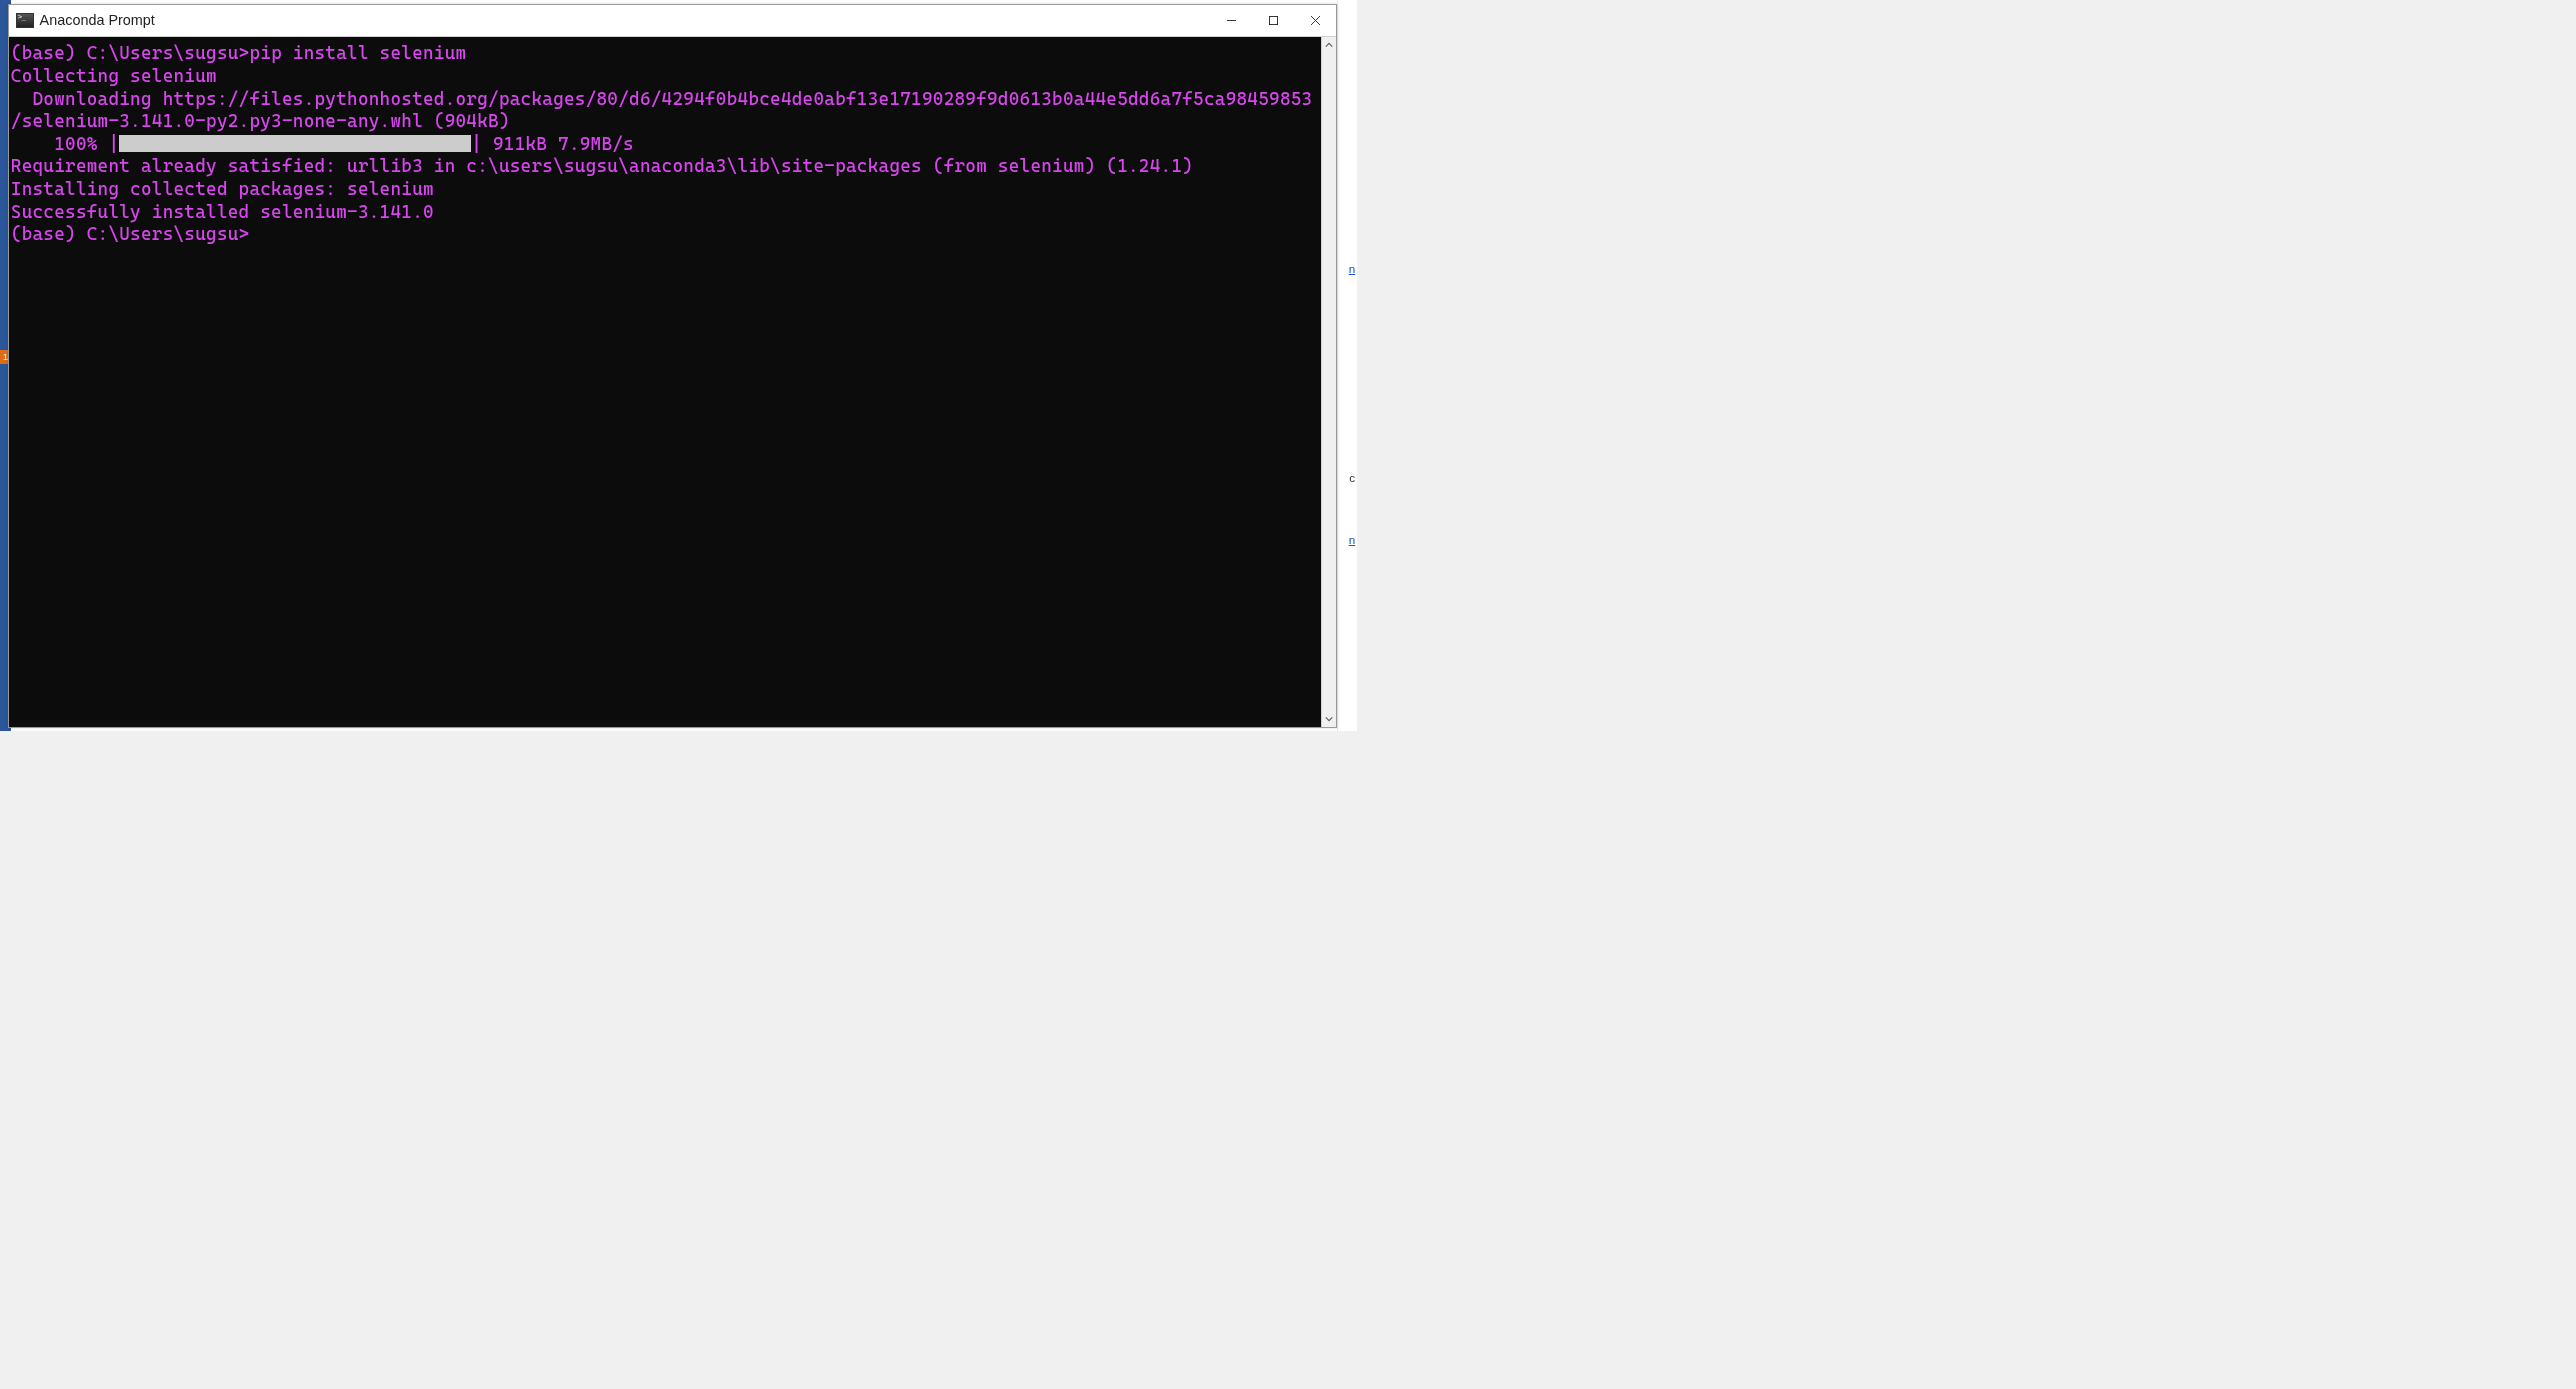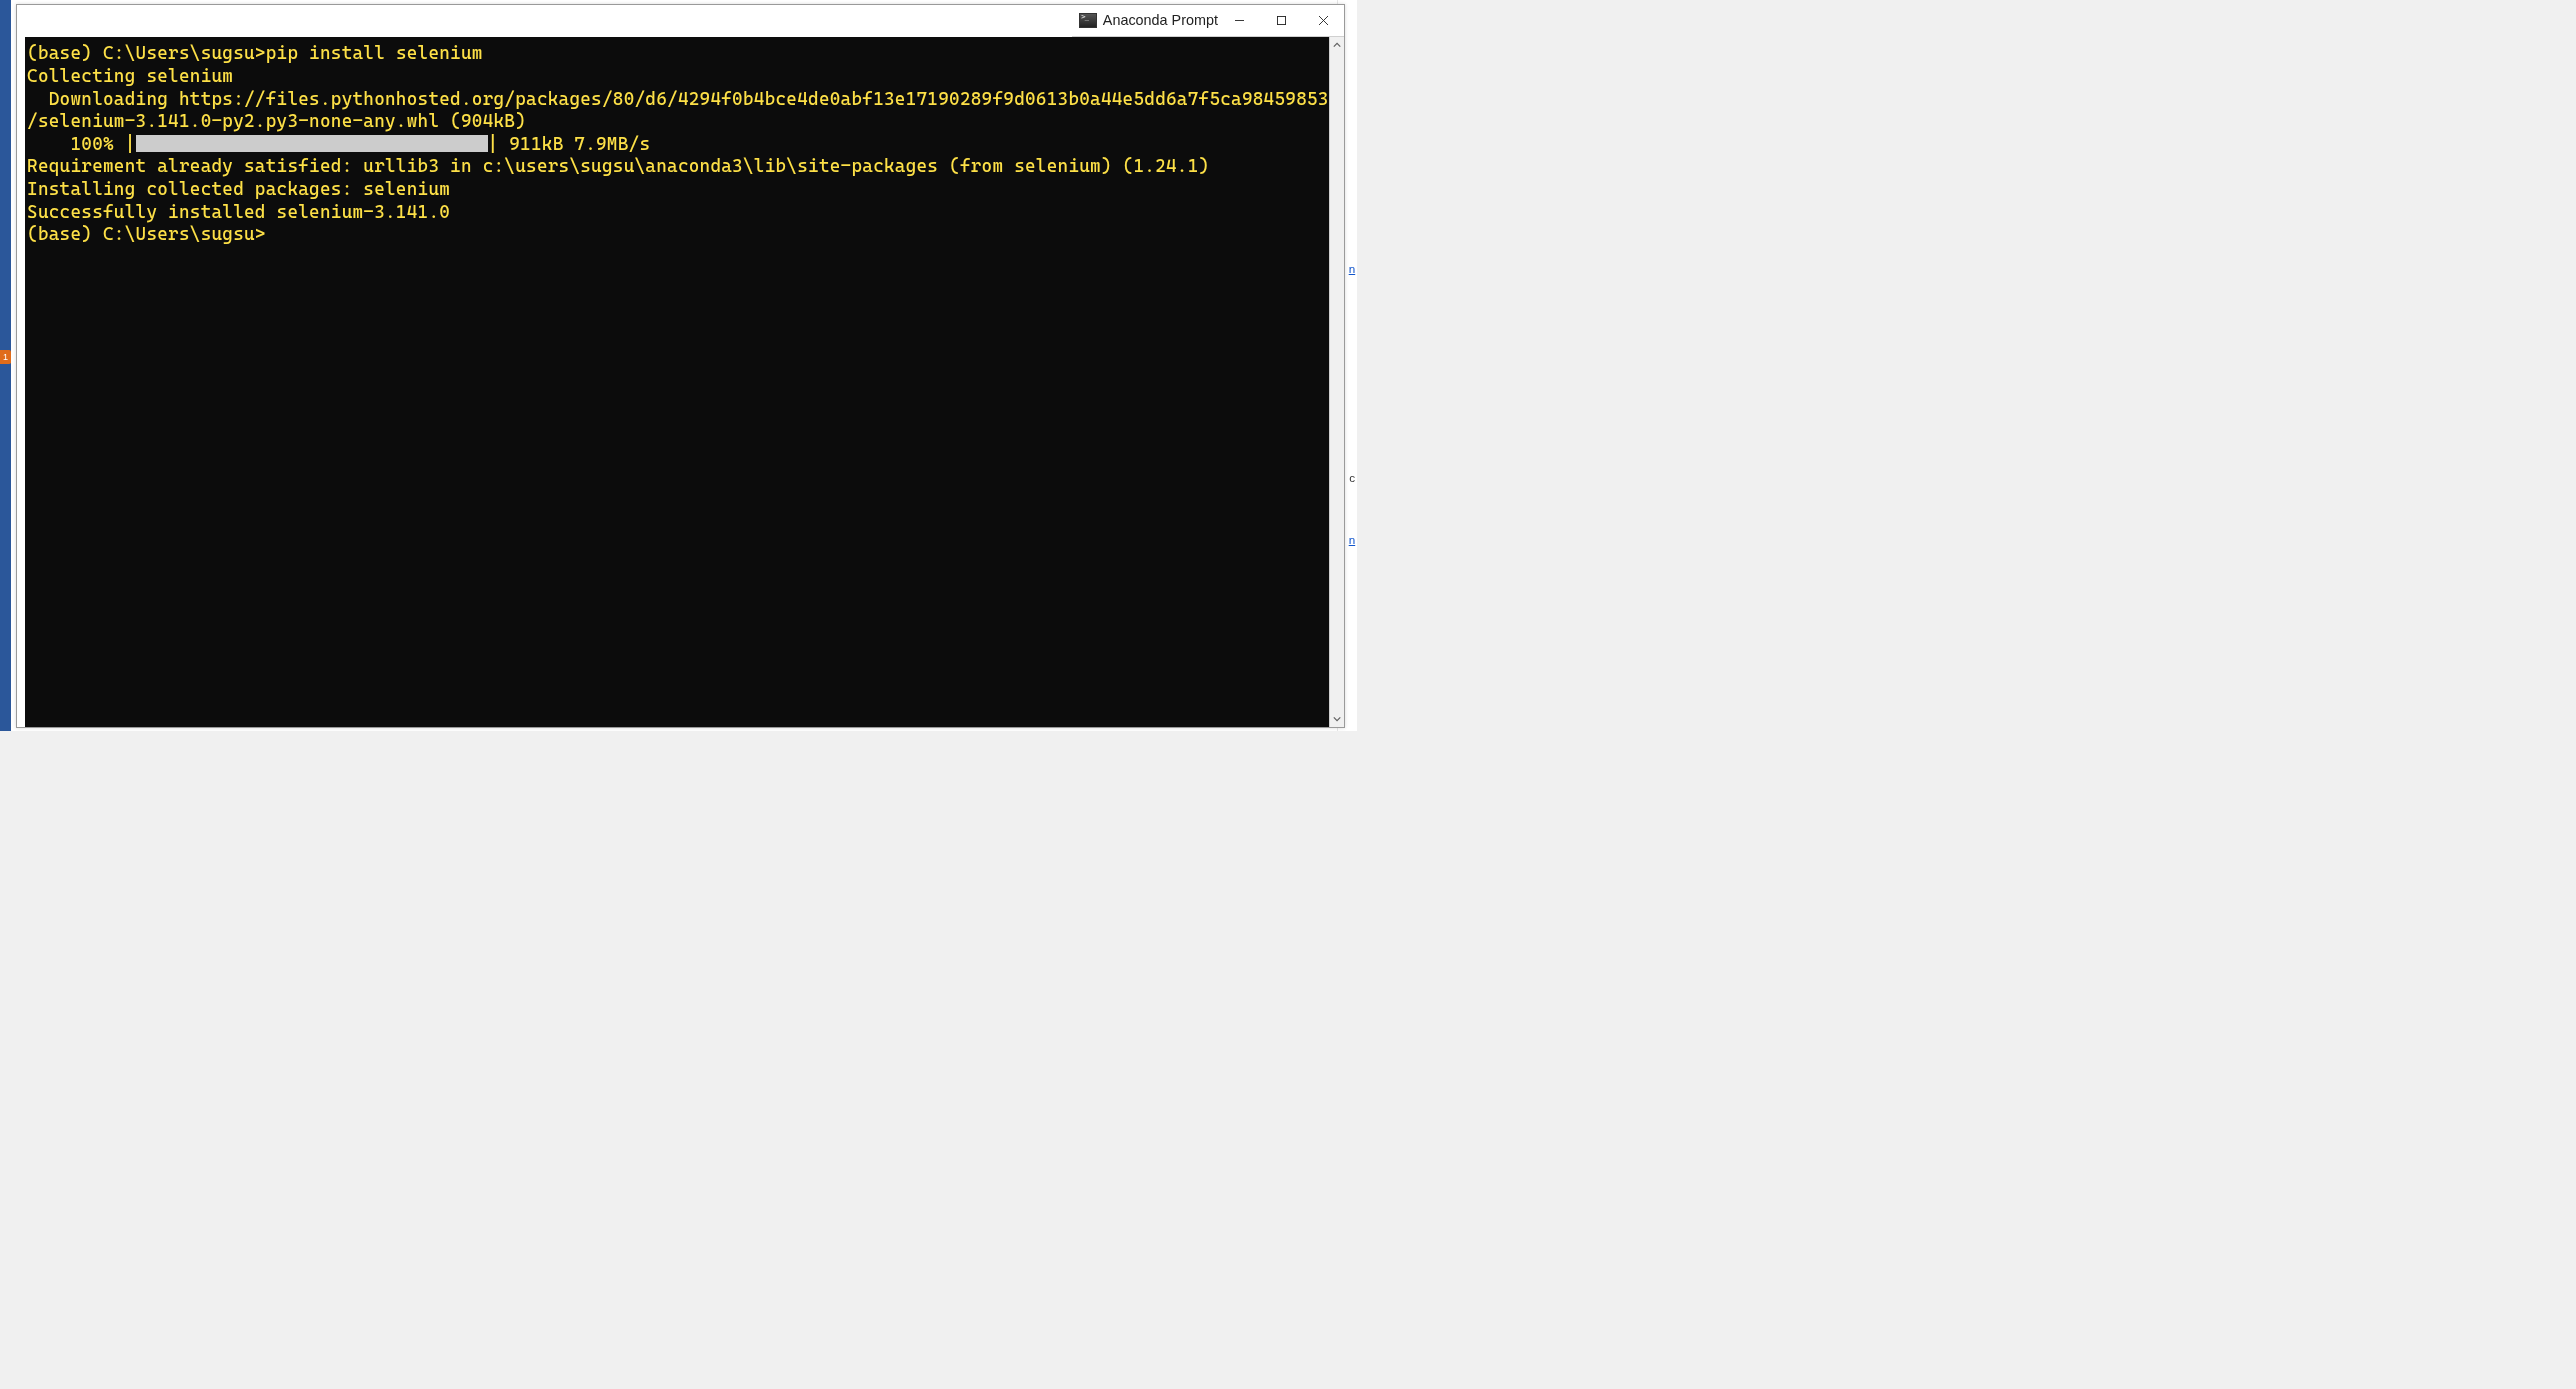--- a/index.html
+++ b/index.html
@@ -46,30 +46,29 @@
       right: 1.8px;
       color: #1155cc;
       font-size: 11.7px;
       text-decoration: underline;
       white-space: nowrap;
     }
 
     
     .window {
       position: absolute;
-      left: 16px;
+      left: 8px;
       top: 3.6px;
       width: 1329px;
       height: 724px;
       background: #ffffff;
       border: 0.9px solid #9a9a9a;
       display: flex;
       flex-direction: column;
       box-shadow: 0 0 3.6px rgba(0,0,0,0.15);
-      align-items: flex-end;
     }
     .titlebar {
       height: 32.5px;
       display: flex;
       align-items: center;
       background: #ffffff;
       border-bottom: 0.9px solid #d0d0d0;
       user-select: none;
     }
     .titlebar .app-icon {
@@ -106,21 +105,21 @@
     .win-btn svg { display: block; }
 
     .client {
       flex: 1;
       display: flex;
       min-height: 0;
     }
     .terminal {
       flex: 1;
       background: #0c0c0c;
-      color: #fde047;
+      color: #d946ef;
       font-family: Consolas, "Cascadia Mono", monospace;
       font-size: 18px;
       line-height: 22.6px;
       padding: 5.4px 0 5.4px 1.8px;
       white-space: pre;
       overflow: hidden;
       letter-spacing: 0.3px;
     }
     .terminal .row { display: block; }
     .progress-bar {

